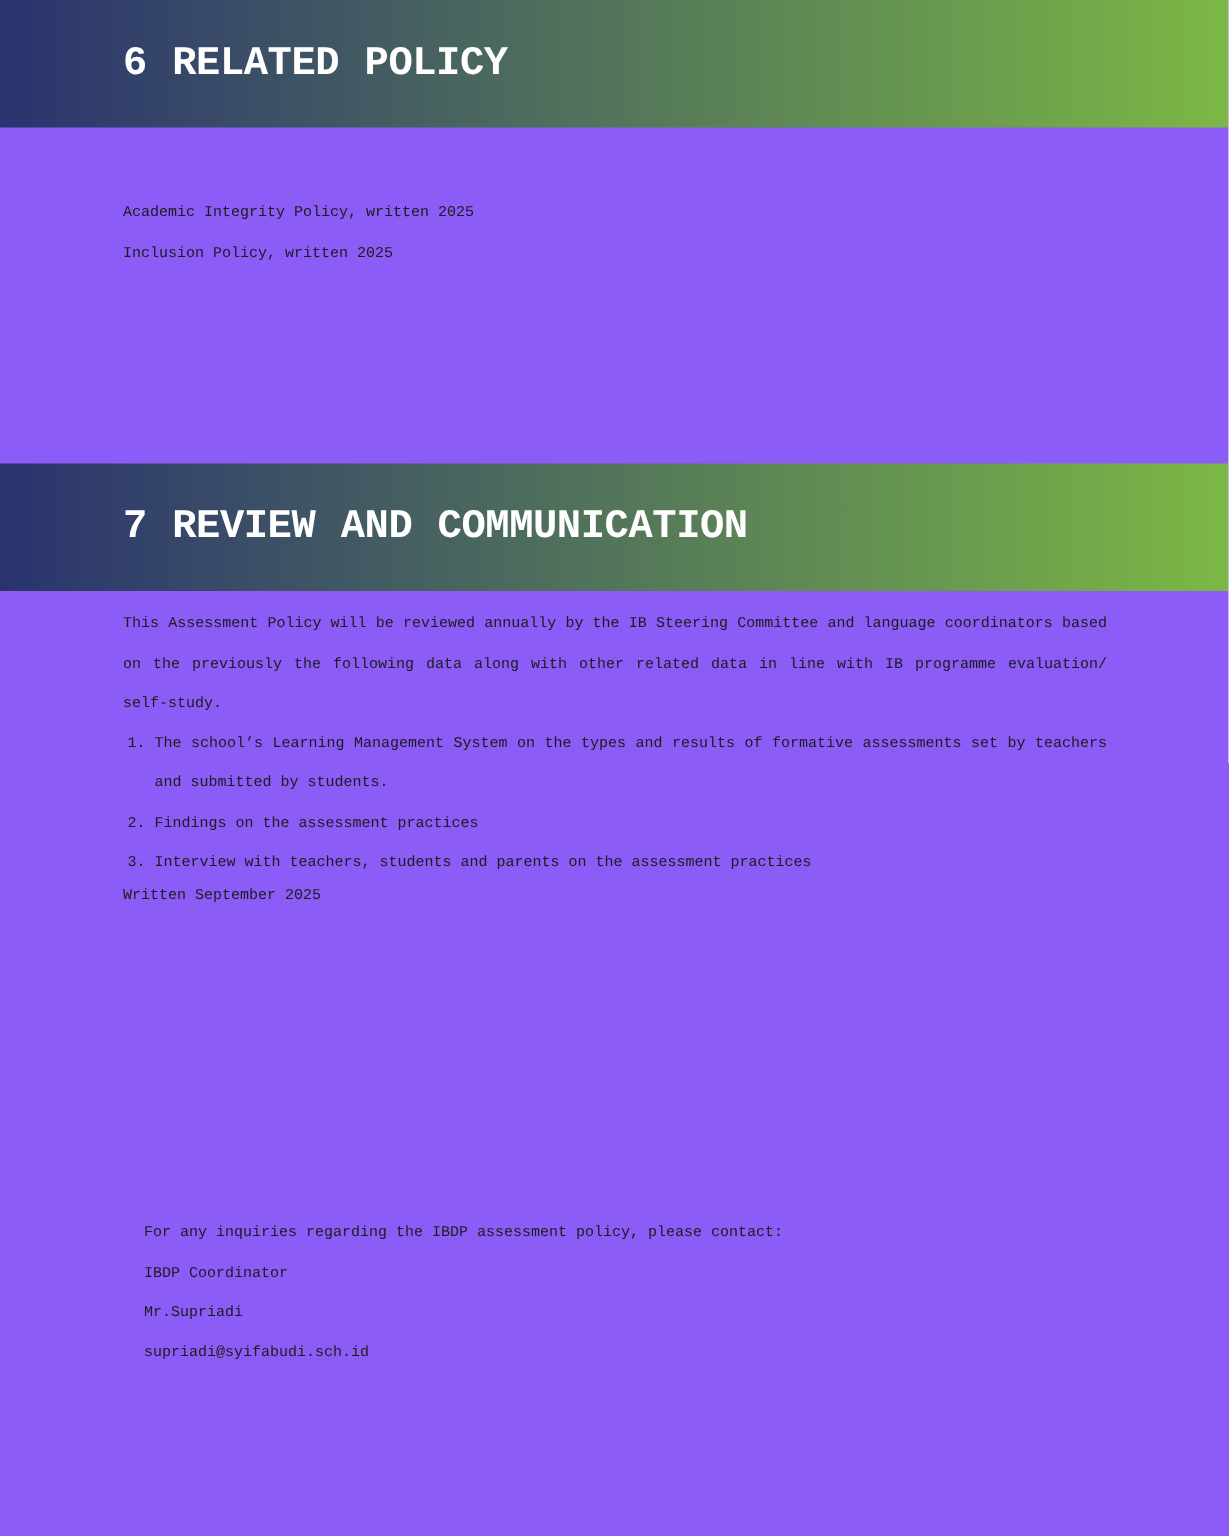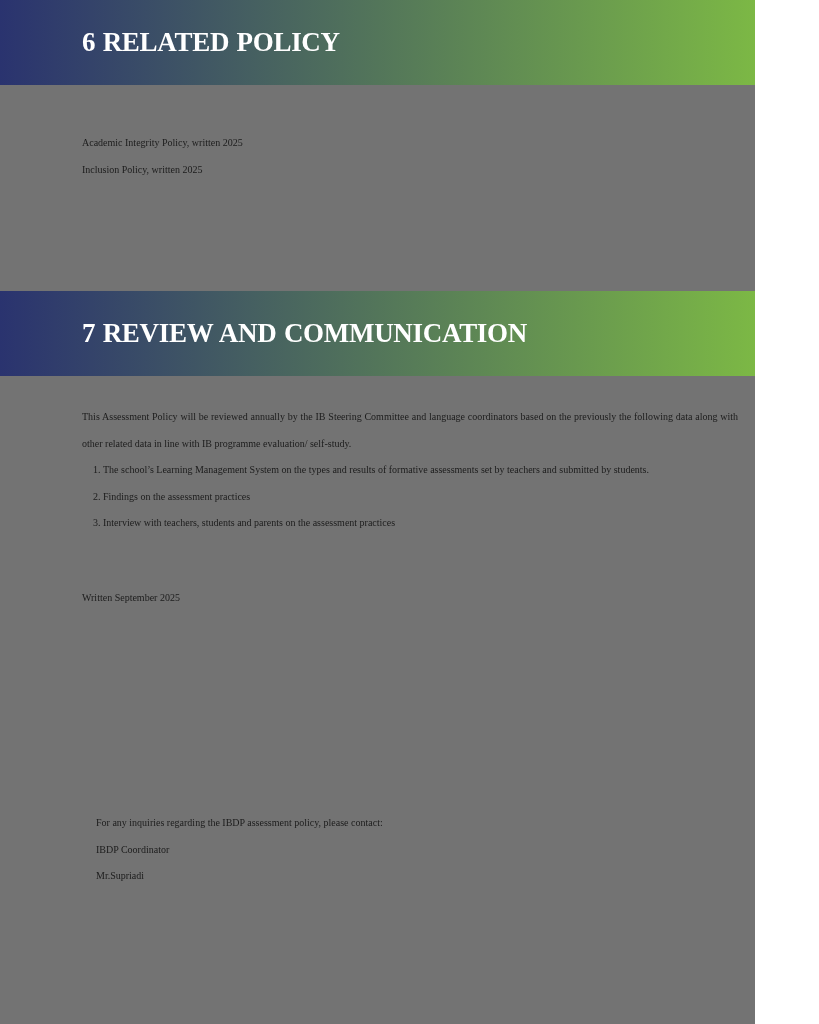--- a/index.html
+++ b/index.html
@@ -2,24 +2,24 @@
 <html><head>
 <meta charset="utf-8">
 <style>
   html, body {
     margin: 0;
     padding: 0;
     background: #ffffff;
   }
   .page {
     position: relative;
-    width: 755px;
+    width: 819px;
     height: 1024px;
-    background: #737373;
-    font-family: Liberation Serif, serif;
+    background: #8b5cf6;
+    font-family: Liberation Mono, monospace;
     color: #1c1c1c;
     overflow: hidden;
   }
   .band {
     position: absolute;
     left: 0;
     right: 0;
     height: 85px;
     background: linear-gradient(90deg, #2a336f 0%, #7cb845 100%);
     display: flex;
@@ -66,21 +66,21 @@
 
   <div class="band" style="top: 0;">
     <h2 class="heading">6 RELATED POLICY</h2>
   </div>
 
   <div class="bodytext" style="top: 130px;">
     <span class="line">Academic Integrity Policy, written 2025</span>
     <span class="line">Inclusion Policy, written 2025</span>
   </div>
 
-  <div class="band" style="top: 291px;">
+  <div class="band" style="top: 309px;">
     <h2 class="heading">7 REVIEW AND COMMUNICATION</h2>
   </div>
 
   <div class="bodytext" style="top: 404px;">
     <p class="justified" style="margin: 0;">This Assessment Policy will be reviewed annually by the IB Steering Committee and language coordinators based on the previously the following data along with other related data in line with IB programme evaluation/ self-study.</p>
     <ol class="numlist">
       <li>The school’s Learning Management System on the types and results of formative assessments set by teachers and submitted by students.</li>
       <li>Findings on the assessment practices</li>
       <li>Interview with teachers, students and parents on the assessment practices</li>
     </ol>
@@ -88,15 +88,16 @@
 
   <div class="bodytext" style="top: 585px;">
     <span class="line">Written September 2025</span>
   </div>
 
 
   <div class="bodytext contact" style="top: 810px;">
     <span class="line">For any inquiries regarding the IBDP assessment policy, please contact:</span>
     <span class="line">IBDP Coordinator</span>
     <span class="line">Mr.Supriadi</span>
+    <span class="line">supriadi@syifabudi.sch.id</span>
   </div>
 
 </div>
 
 </body></html>

